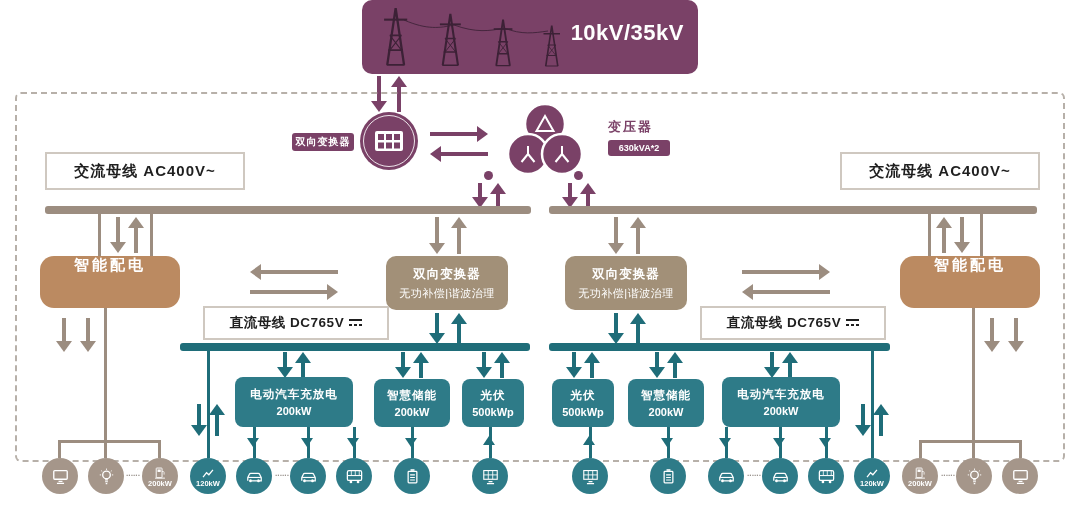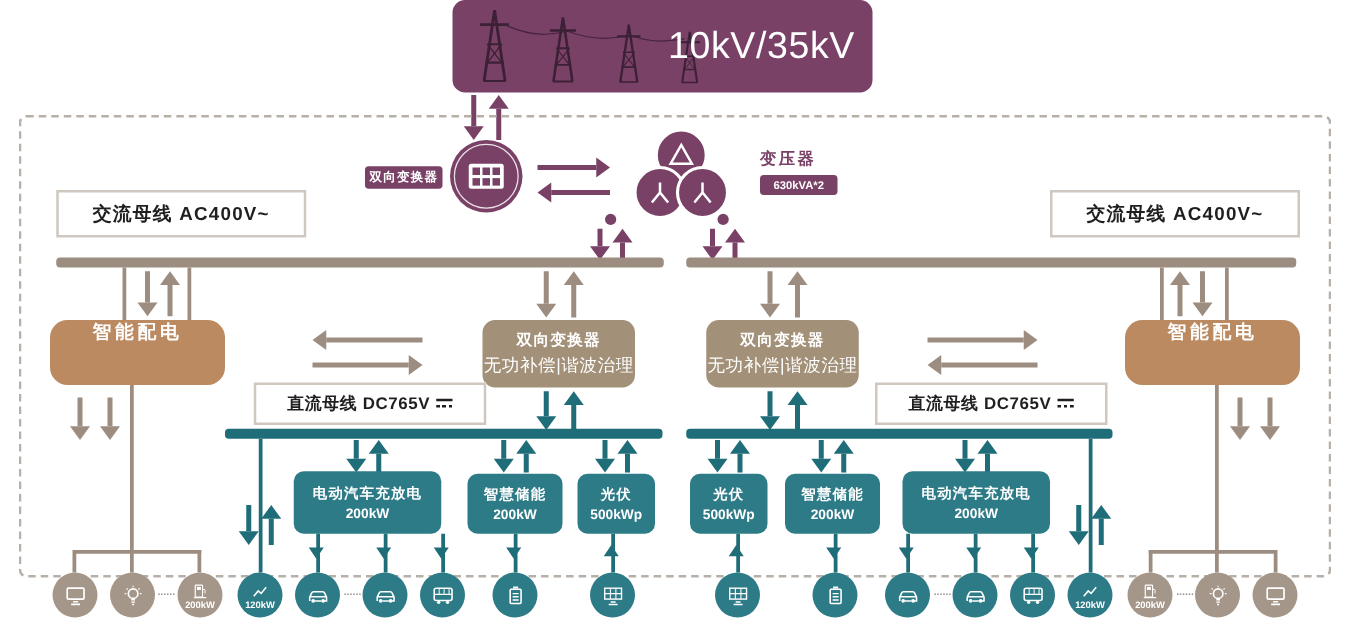--- a/index.html
+++ b/index.html
@@ -32,21 +32,21 @@
   .vl.t,.hl.t{background:#1f6d79;}
   .dot{position:absolute;width:9px;height:9px;border-radius:50%;background:#7a4167;}
 
   .busbar{position:absolute;height:8px;border-radius:3px;}
   .busbar.ac{background:#9c8d80;}
   .busbar.dc{background:#1f6d79;}
 
   
   #banner{position:absolute;left:362px;top:0;width:336px;height:74px;background:#7a4167;border-radius:10px;}
   #banner svg{position:absolute;left:10px;top:4px;}
-  #kv{position:absolute;right:14px;top:20px;color:#fff;font-size:30px;font-weight:normal;letter-spacing:0.5px;text-align:center;}
+  #kv{position:absolute;right:14px;top:20px;color:#fff;font-size:22px;font-weight:bold;letter-spacing:0.5px;text-align:center;}
 
   
   #boundary{position:absolute;left:15px;top:92px;width:1046px;height:366px;border:2px dashed #b7b0a9;border-radius:6px;}
 
   
   #hvlabel{position:absolute;left:292px;top:133px;width:62px;height:18px;background:#7a4167;color:#fff;
     font-size:10px;font-weight:bold;border-radius:3px;display:flex;align-items:center;justify-content:center;letter-spacing:1px;}
   #switchgear{position:absolute;left:360px;top:112px;width:58px;height:58px;background:#7a4167;border-radius:50%;
     display:flex;align-items:center;justify-content:center;}
   #switchgear .ring{position:absolute;inset:3px;border:1.5px solid rgba(255,255,255,.85);border-radius:50%;}
@@ -62,21 +62,21 @@
   .dcsym{display:inline-block;width:13px;height:8px;margin-left:5px;}
   .dcsym::before{content:"";display:block;height:2px;background:#1f1f1f;}
   .dcsym::after{content:"";display:block;margin-top:2.5px;height:2px;
     background:repeating-linear-gradient(90deg,#1f1f1f 0 3px,transparent 3px 5px);}
 
   .distbox{position:absolute;top:256px;width:140px;height:52px;background:#bb8a61;border-radius:14px;color:#fff;
     font-size:15px;font-weight:bold;letter-spacing:3px;display:flex;justify-content:center;}
   .convbox{position:absolute;width:122px;height:54px;background:#a29078;border-radius:10px;color:#fff;text-align:center;
     display:flex;flex-direction:column;align-items:center;justify-content:center;gap:3px;}
   .convbox .c1{font-size:12.5px;font-weight:bold;letter-spacing:1px;}
-  .convbox .c2{font-size:14px;letter-spacing:0.5px;}
+  .convbox .c2{font-size:11px;letter-spacing:0.5px;}
 
   .devbox{position:absolute;background:#2e7b88;border-radius:8px;color:#fff;text-align:center;
     display:flex;flex-direction:column;align-items:center;justify-content:center;gap:3px;}
   .devbox .l1{font-size:11.5px;font-weight:bold;letter-spacing:1px;}
   .devbox .l2{font-size:11px;font-weight:bold;}
 
   
   .circ{position:absolute;top:458px;width:36px;height:36px;border-radius:50%;
     display:flex;flex-direction:column;align-items:center;justify-content:center;}
   .circ.tp{background:#a5968a;} .circ.tl{background:#2e7b88;}

